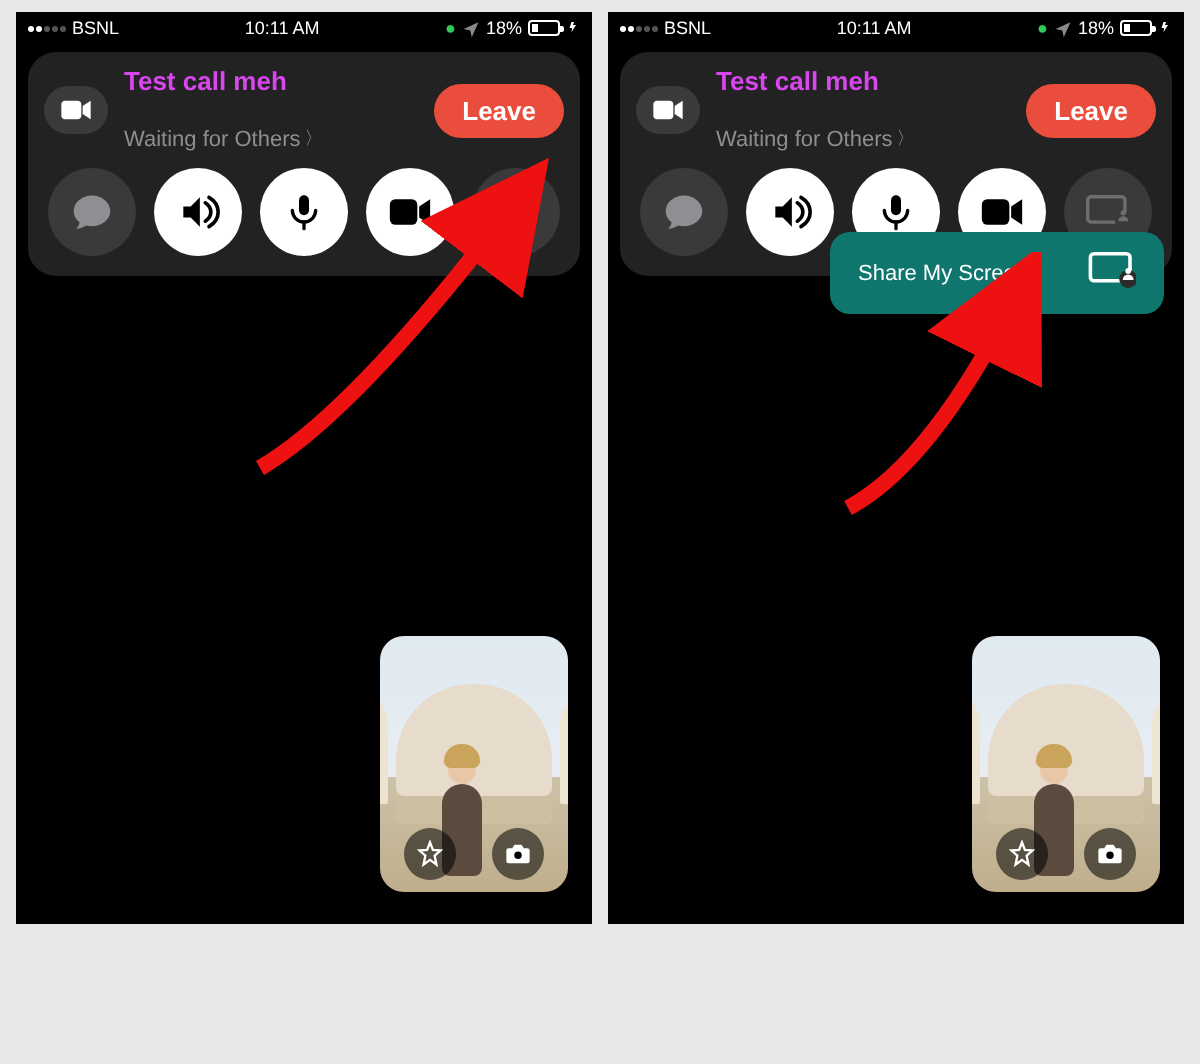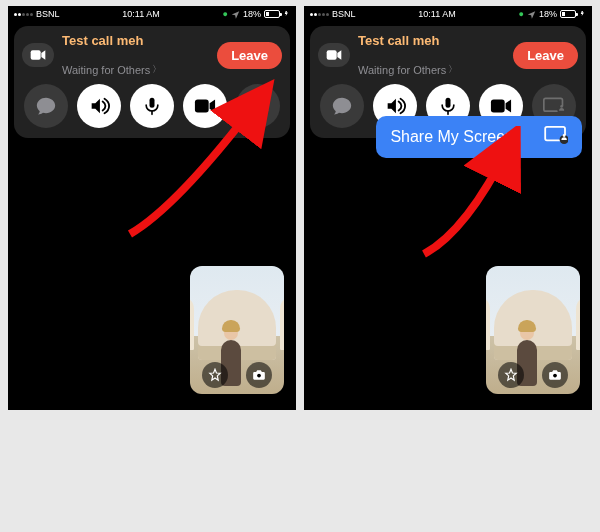--- a/index.html
+++ b/index.html
@@ -1,19 +1,19 @@
 <!DOCTYPE html>
 <html><head>
 <meta charset="utf-8">
 <style>
   * { box-sizing: border-box; margin: 0; padding: 0; }
   html, body { width: 600px; height: 532px; background: #e8e8e8; font-family: -apple-system, "Helvetica Neue", Arial, sans-serif; }
   .stage { position: relative; width: 600px; height: 532px; }
   .phone {
-    position: absolute; top: 6px; width: 288px; height: 404px;
+    position: absolute; top: 6px; width: 288px; height: 456px;
     background: #000; border-radius: 0; overflow: hidden;
   }
   .phone.left  { left: 8px; }
   .phone.right { left: 304px; }
 
   
   .statusbar {
     height: 16px; display: flex; align-items: center; justify-content: space-between;
     padding: 0 6px; font-size: 9px; color: #fff; font-weight: 500;
   }
@@ -32,40 +32,40 @@
   
   .panel {
     margin:4px 6px 0 6px; background:#222; border-radius:14px; padding:8px 8px 10px 8px;
     display:flex; flex-direction:column; gap:8px;
   }
   .panel-top { display:flex; align-items:center; gap:8px; }
   .cam-pill {
     width:32px; height:24px; border-radius:12px; background:#3a3a3a; display:flex; align-items:center; justify-content:center;
   }
   .titlewrap { flex:1; display:flex; flex-direction:column; line-height:1.1; }
-  .title { color:#fdba74; font-size:13px; font-weight:600; }
+  .title { color:#d946ef; font-size:13px; font-weight:600; }
   .subtitle { color:#8e8e93; font-size:11px; display:flex; align-items:center; gap:2px;margin-top:16px; }
   .leave-btn {
     background:#eb4d3d; color:#fff; font-size:13px; font-weight:600;
     padding:6px 14px; border-radius:16px; border:none;
   }
   .controls { display:flex; align-items:center; justify-content:space-between; gap:6px; padding:0 2px; }
   .ctl {
     width:44px; height:44px; border-radius:50%; display:flex; align-items:center; justify-content:center;
   }
   .ctl.dark { background:#3a3a3a; color:#8e8e93; }
   .ctl.light{ background:#fff; color:#000; }
   .ctl svg { display:block; }
 
   
   .share-pop {
     position:absolute; right:10px; top:110px;
-    background:#3b82f6; color:#fff; border-radius:10px;
+    background:#0f766e; color:#fff; border-radius:10px;
     display:flex; align-items:center; gap:30px;
-    padding:10px 14px; font-size:16px;
+    padding:10px 14px; font-size:11px;
   }
 
   
   .arrow { position:absolute; pointer-events:none; }
 
   
   .thumb {
     position:absolute; right:12px; bottom:16px; width:94px; height:128px; border-radius:12px;
     overflow:hidden; background:#1a1a1a;
   }

